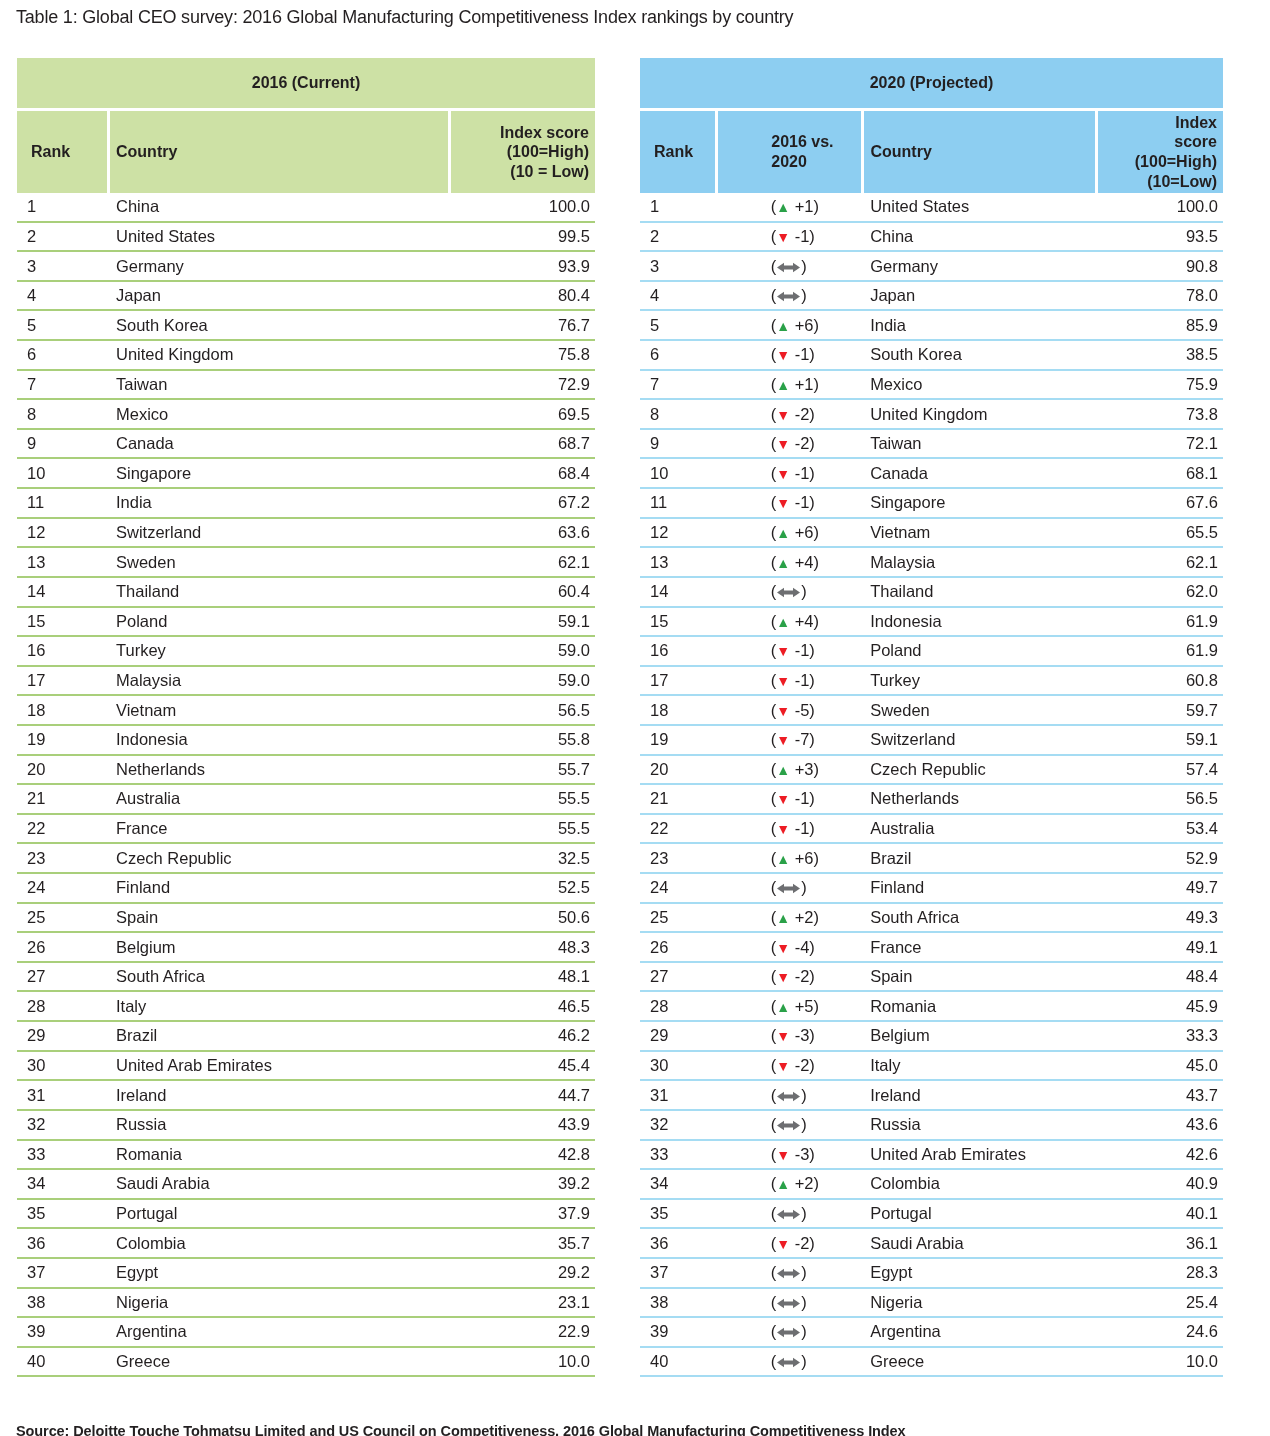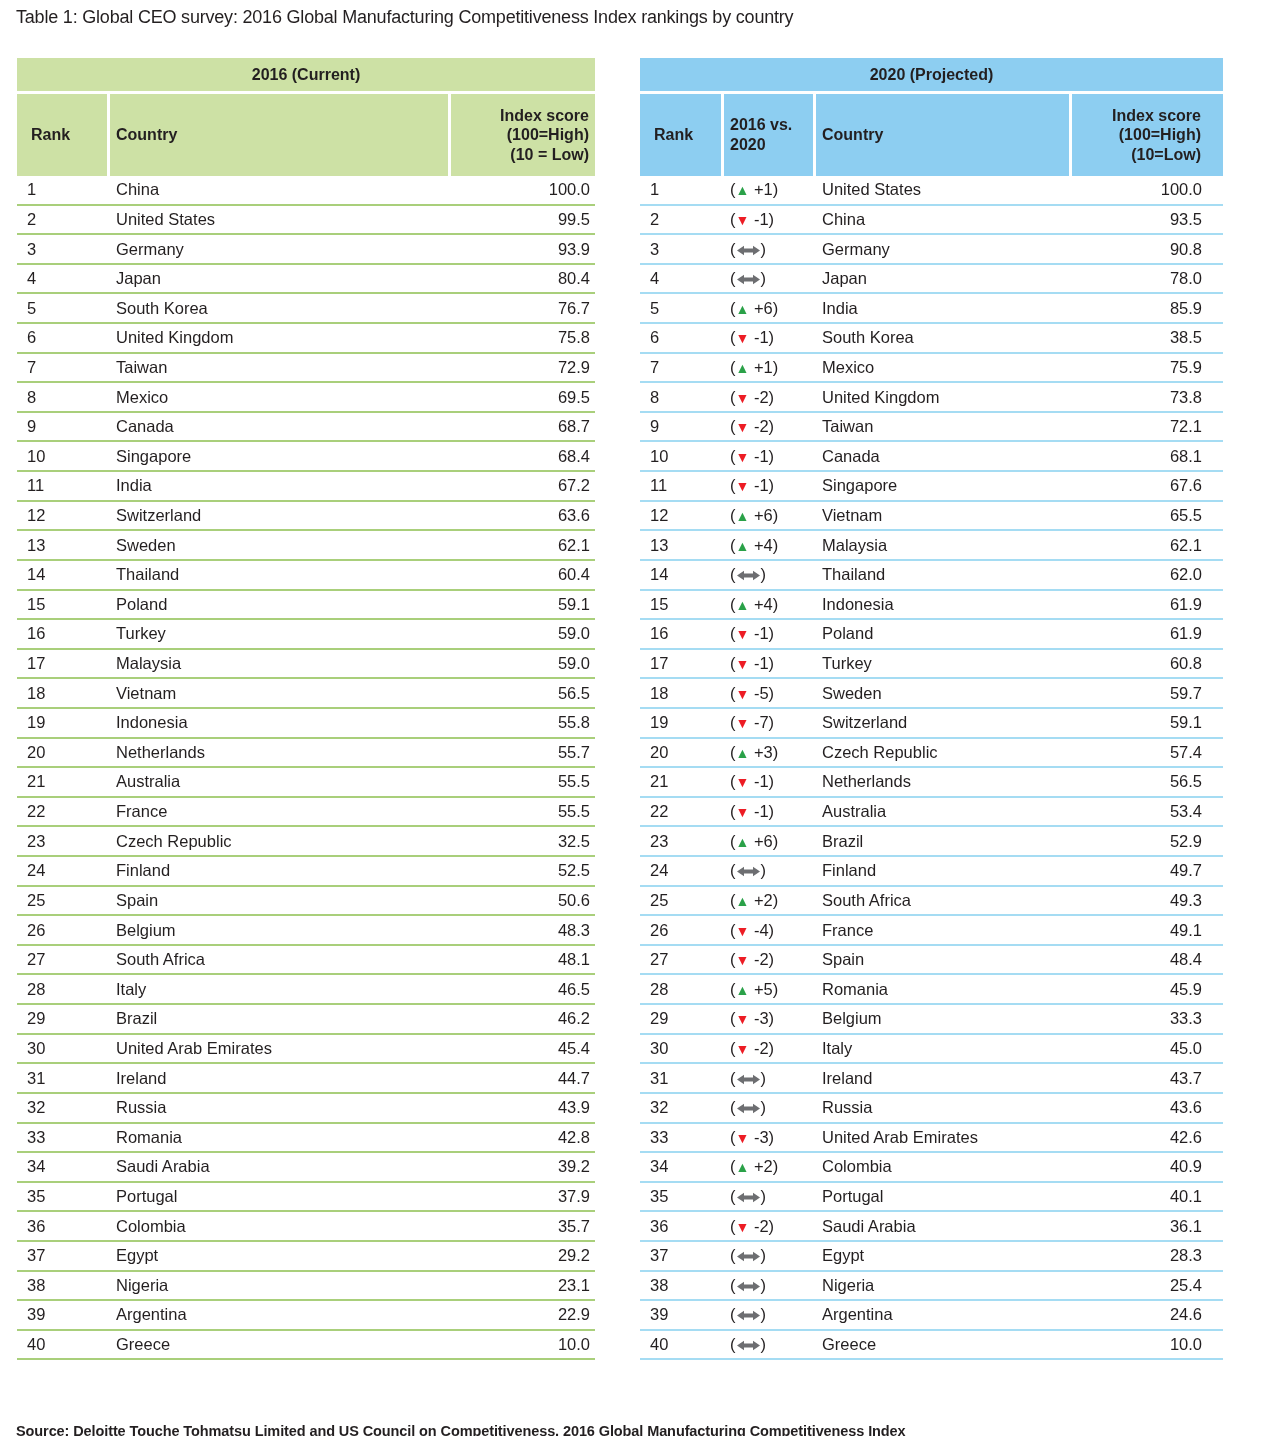--- a/index.html
+++ b/index.html
@@ -6,39 +6,39 @@
   html,body { background:#ffffff; }
   body {
     position:relative; width:1270px; height:1436px;
     font-family:"Liberation Sans", sans-serif; color:#231f20;
   }
   .page-title { position:absolute; left:16px; top:7px; font-size:18px; font-weight:normal; letter-spacing:-0.2px; }
   .tbl { position:absolute; top:58px; }
   .tbl-left  { left:17px;  width:578px; }
   .tbl-right { left:640px; width:583px; }
 
-  .band { height:33px; display:flex; align-items:center; justify-content:center;
+  .band { height:50px; display:flex; align-items:center; justify-content:center;
           font-size:16px; font-weight:bold; margin-bottom:3px; }
   .tbl-left  .band, .tbl-left  .hrow { background:#cde1a5; }
   .tbl-right .band, .tbl-right .hrow { background:#8dcef1; }
 
   .hrow { display:flex; height:82px; }
   .hcell { display:flex; align-items:center; font-size:16px; font-weight:bold;
            line-height:1.22; border-right:3px solid #ffffff; padding:0 6px; }
   .hcell:last-child { border-right:none; }
   .hcell.h-score { justify-content:flex-end; }
   .hcell.h-score .score-lines { text-align:right; }
   .hcell.h-score .score-lines span { display:block;margin-left:31px; }
   .hcell.h-rank { padding-left:14px; }
 
   .tbl-left  .c-rank    { width:93px; }
   .tbl-left  .c-country { width:341px; }
   .tbl-left  .c-score   { width:144px; }
   .tbl-right .c-rank    { width:84px; }
-  .tbl-right .c-change  { width:92px; }
+  .tbl-right .c-change  { width:108px;margin-left:47px; }
   .tbl-right .c-country { width:256px; }
   .tbl-right .c-score   { width:135px; }
 
   .row { display:flex; height:29.62px; align-items:center; font-size:16.5px; }
   .tbl-left  .row { border-bottom:2px solid #a9cf7b; }
   .tbl-right .row { border-bottom:2px solid #a5dcf3; }
   .cell { overflow:hidden; white-space:nowrap; }
   .cell.c-rank   { padding-left:10px; }
   .cell.c-country{ padding-left:6px; }
   .cell.c-change { padding-left:6px; }

